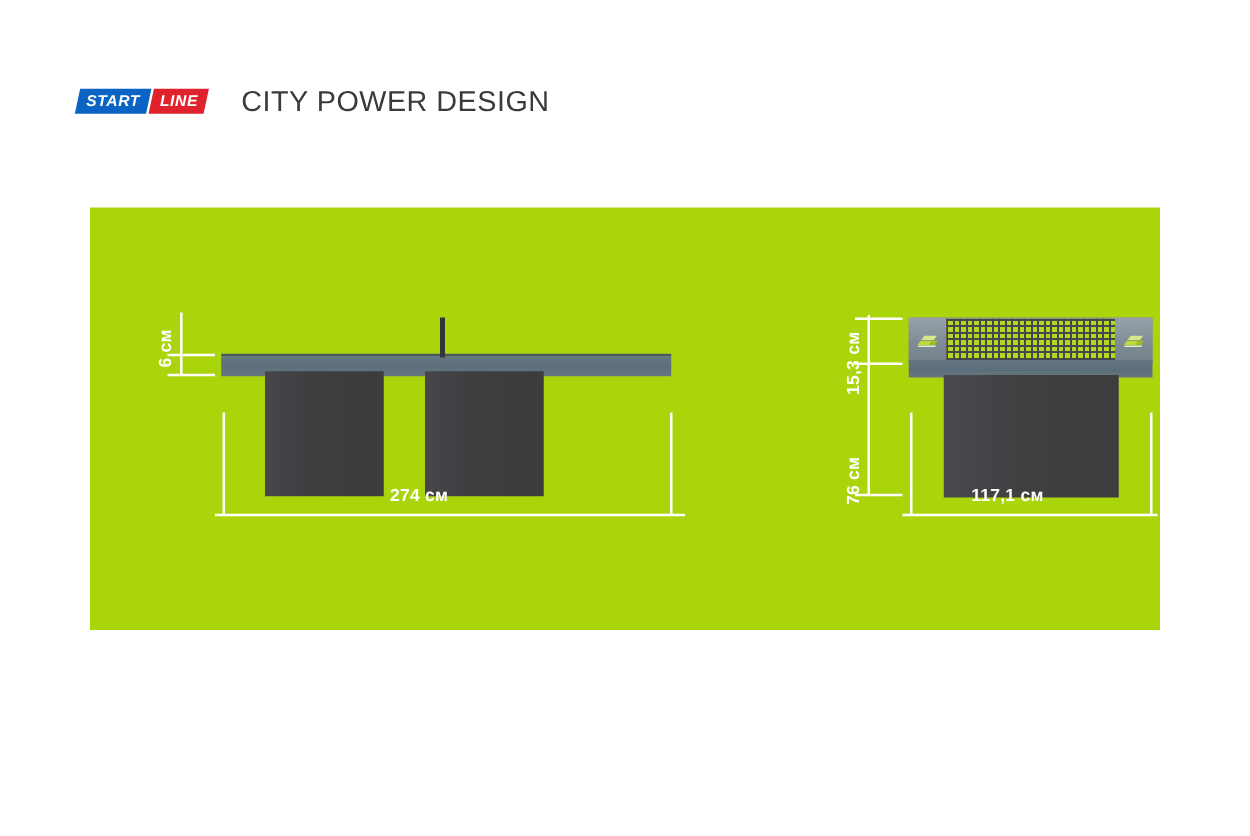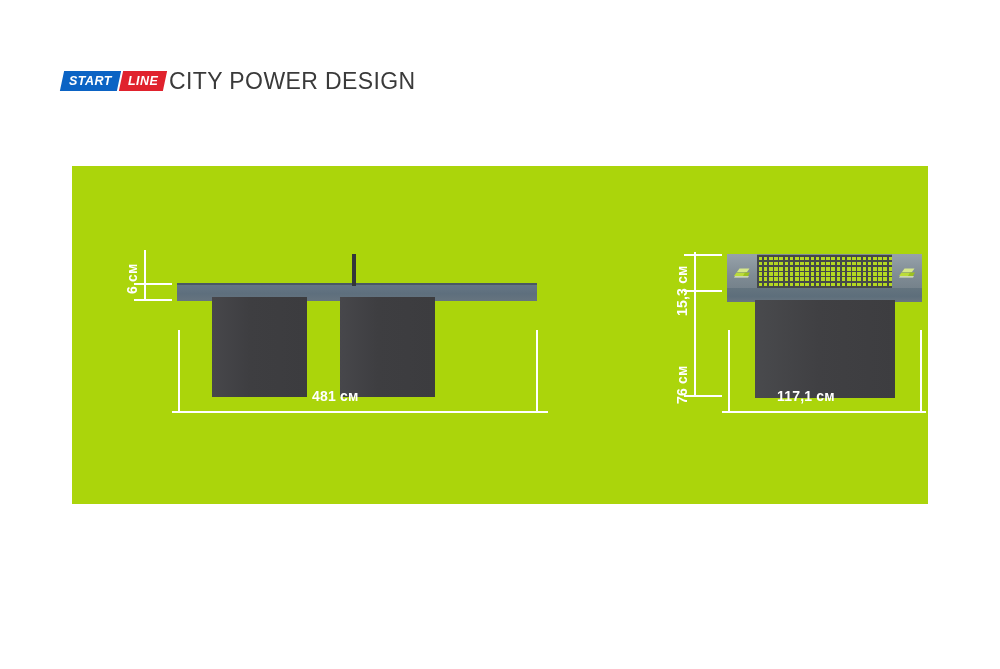--- a/index.html
+++ b/index.html
@@ -54,21 +54,21 @@
     width: 57px;
     margin-right: 2px;
   }
   #logo-line {
     background: #e0222d;
     width: 44px;
   }
   #logo-start > span { font-size: 12.5px; }
   #logo-line  > span { font-size: 12.5px; }
   #brand-title {
-    margin-left: 4px;
+    margin-left: 28px;
     font-size: 23px;
     letter-spacing: 0.4px;
     color: #3a3a3a;
     white-space: nowrap;
   }
 
   
   #stage {
     position: absolute;
     left: 72px;
@@ -223,21 +223,21 @@
     <div class="side-leg" id="side-leg-right"></div>
 
     <div class="dim-line-v" style="left:72px; top:84px; height:50px;"></div>
     <div class="tick-h" style="left:62px; top:117px; width:38px;"></div>
     <div class="tick-h" style="left:62px; top:133px; width:38px;"></div>
     <div class="dim-label vertical" style="left:68px; top:112px;">6 см</div>
 
     <div class="ext-line-v" style="left:106px; top:164px; height:82px;"></div>
     <div class="ext-line-v" style="left:464px; top:164px; height:82px;"></div>
     <div class="dim-line-h" style="left:100px; top:245px; width:376px;"></div>
-    <div class="dim-label" style="left:240px; top:222px;">481 см</div>
+    <div class="dim-label" style="left:240px; top:222px;">274 см</div>
   </div>
 
   <div id="end-view">
 
     <div id="end-net-assembly">
       <div class="net-post" id="net-post-left">
         <svg class="post-emblem" viewBox="0 0 22 17">
           <path d="M3 12 L13 12 L15.5 8.5 L5.5 8.5 Z" fill="#bcdc3a"></path>
           <path d="M6 8 L16 8 L18.5 4.5 L8.5 4.5 Z" fill="#d7e88a"></path>
           <path d="M12 12 L17 12 L19 8.5 L14 8.5 Z" fill="#9dc21f"></path>

